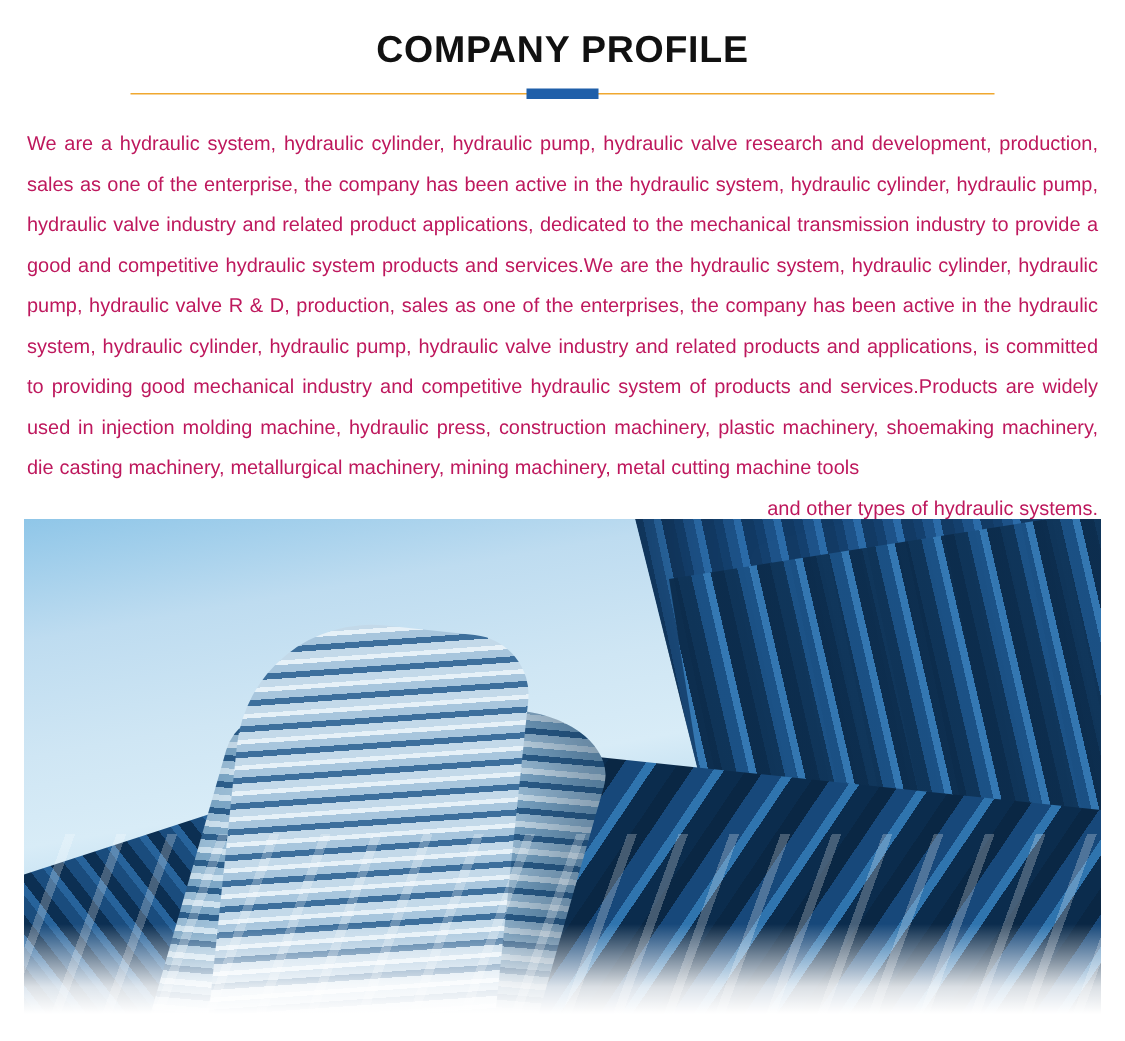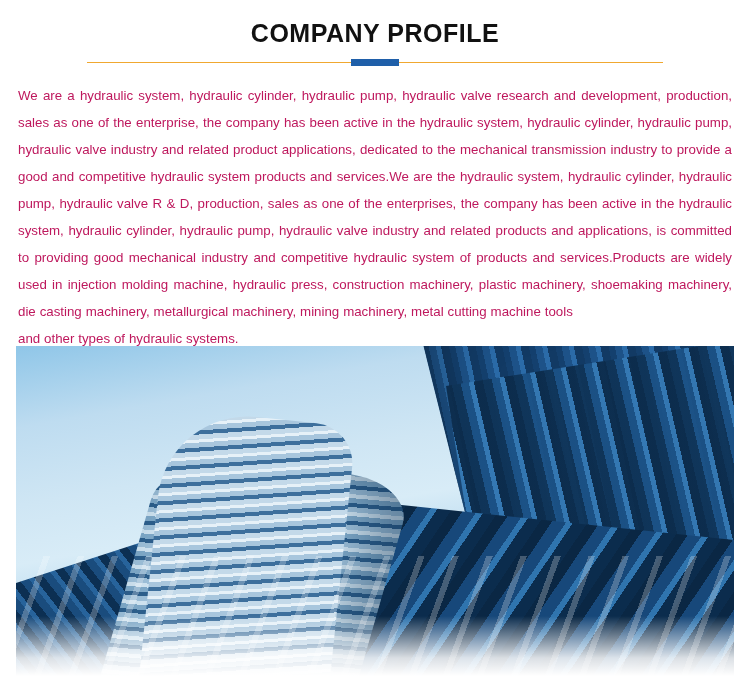--- a/index.html
+++ b/index.html
@@ -64,21 +64,21 @@
     margin: 16px auto 0 auto;
     font-size: 13.3px;
     line-height: 27px;
     color: #be185d;
     text-align: justify;
     text-justify: inter-word;
     word-spacing: 0.2px;
   }
   .body-copy .last-line {
     display: block;
-    text-align: left;
+    text-align: right;
   }
 
   
   .figure {
     position: absolute;
     left: 16px;
     top: 346px;
     width: 718px;
     height: 330px;
     overflow: hidden;

